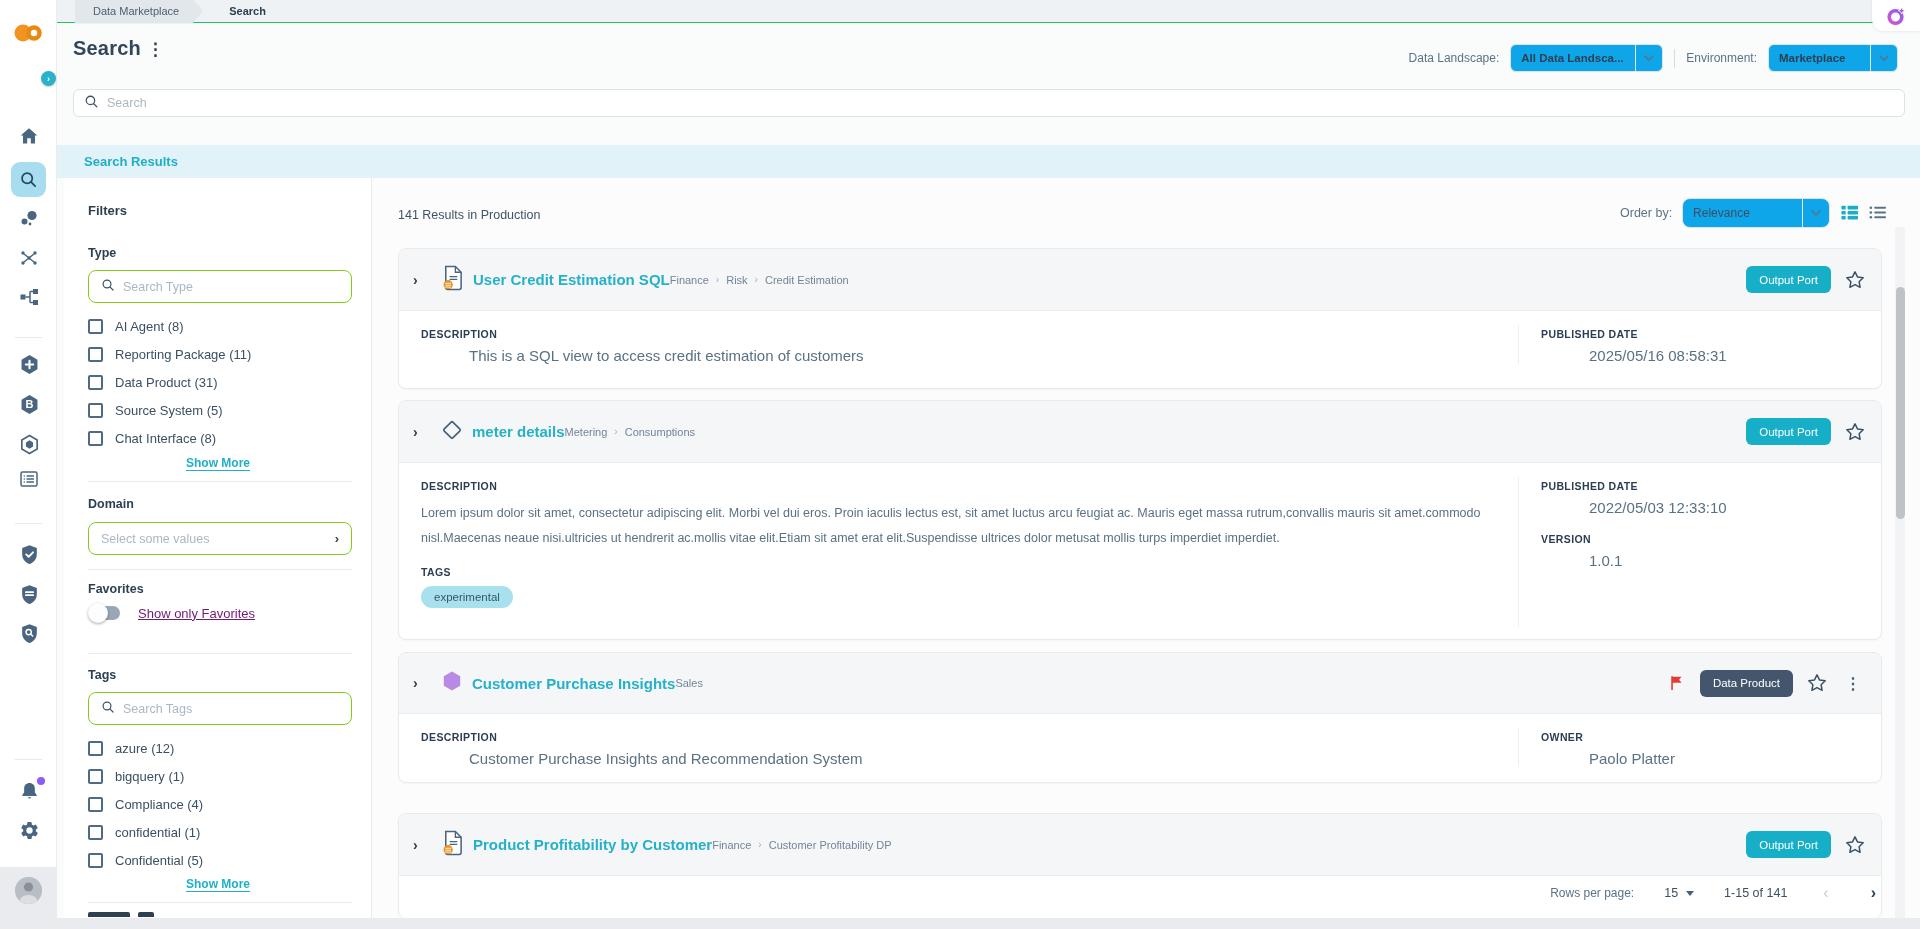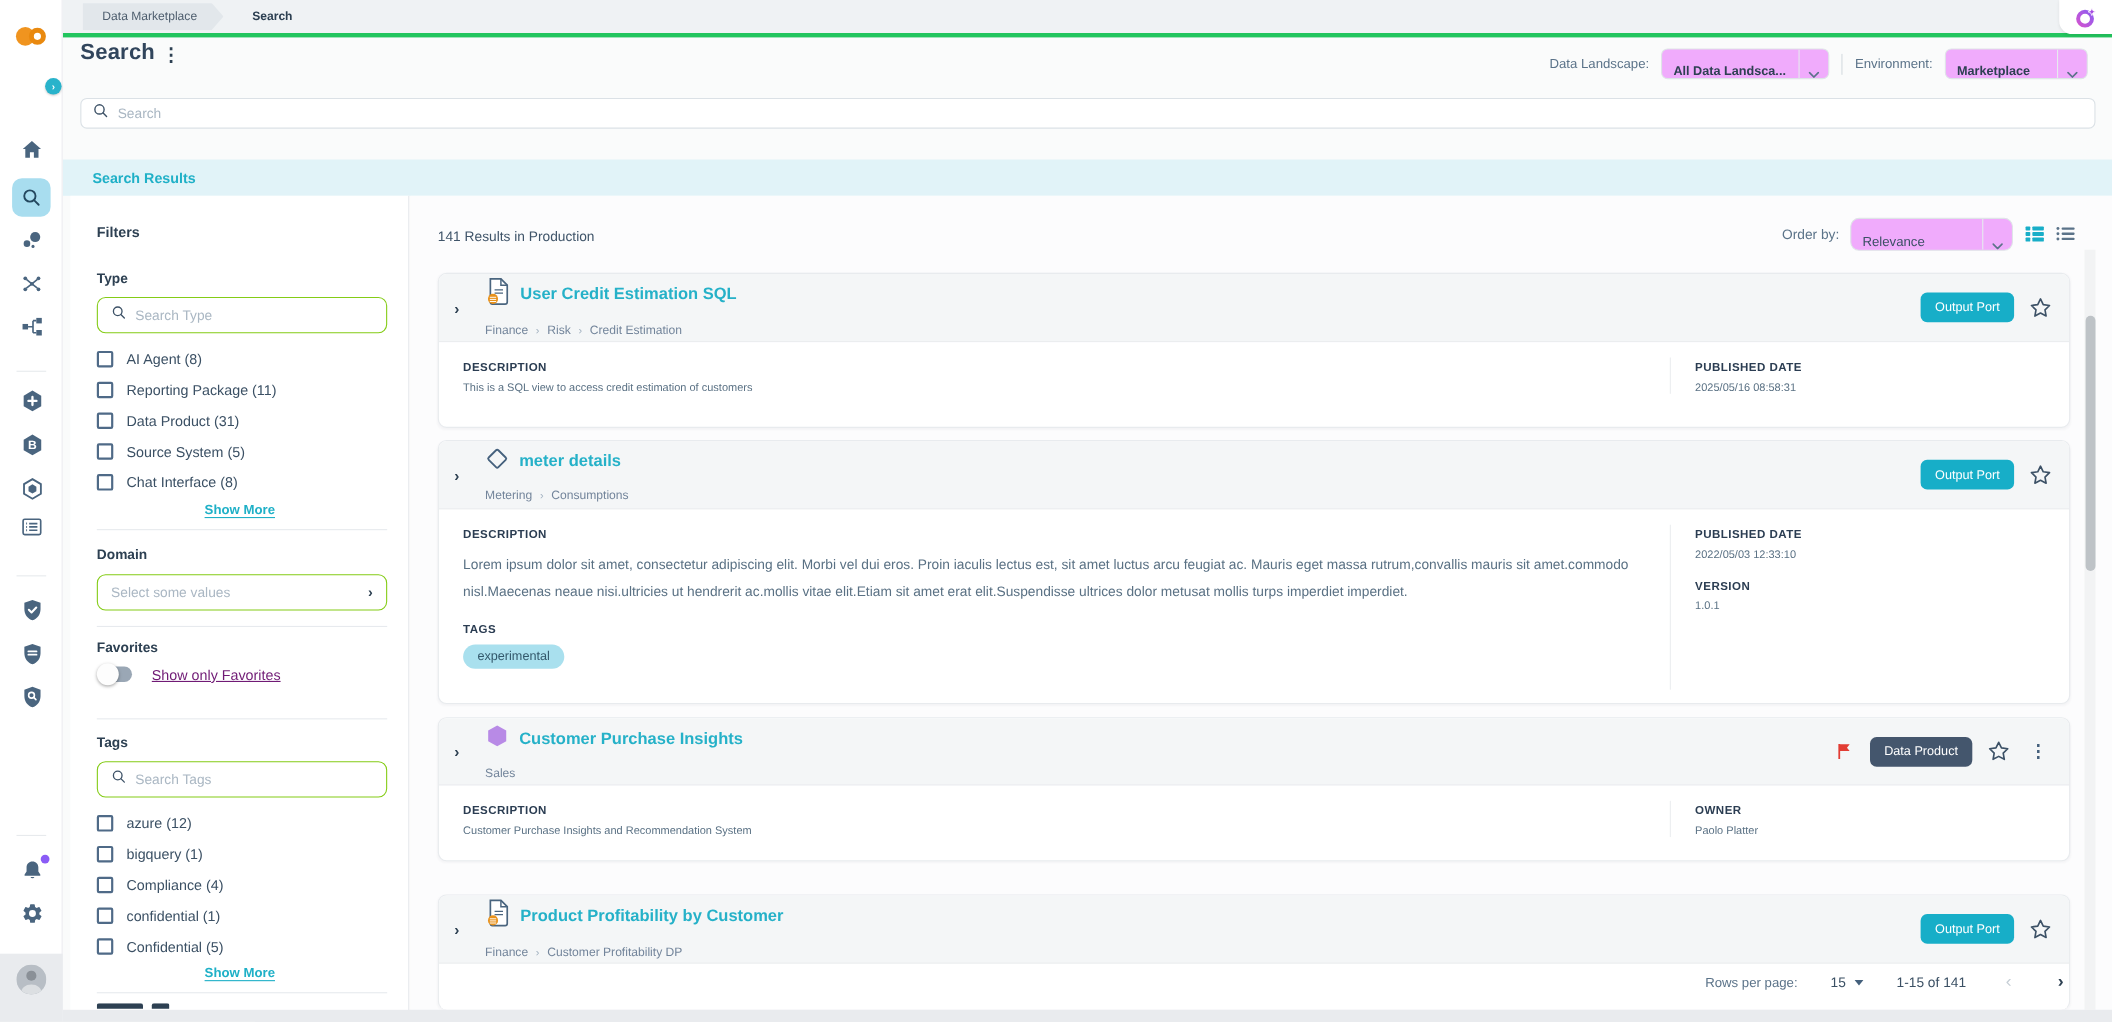--- a/index.html
+++ b/index.html
@@ -12,32 +12,32 @@
   .snav { position:absolute; left:17px; width:24px; height:24px; display:flex; align-items:center; justify-content:center; color:#4a657f; cursor:pointer; }
   .snav svg { display:block; }
   .snav-active { position:absolute; left:11px; width:35px; height:35px; background:#a8ddef; border-radius:9px; display:flex; align-items:center; justify-content:center; color:#24485f; }
   .sdiv { position:absolute; left:15px; width:27px; height:1px; background:#e7eaed; }
   .collapse-btn { position:absolute; left:41px; top:71px; width:15px; height:15px; border-radius:50%; background:#29b3cb; color:#fff; font-size:9px; font-weight:bold; display:flex; align-items:center; justify-content:center; z-index:9; box-shadow:0 1px 2px rgba(0,0,0,.2); }
   .sidebar-bottom { position:absolute; left:0; top:867px; width:57px; height:62px; background:#e9ebee; }
   .avatar { position:absolute; left:15px; top:10px; width:27px; height:27px; border-radius:50%; background:#c7ccd1; overflow:hidden; }
   .notif-dot { position:absolute; right:-4px; top:-2px; width:8px; height:8px; border-radius:50%; background:#8b5cf6; }
 
   
-  .topbar { position:absolute; left:57px; top:0; right:0; height:34px; background:#eff2f4; border-bottom:4px solid #22c55e; display:flex; align-items:center; }
+  .topbar { position:absolute; left:57px; top:0; right:0; height:23px; background:#eff2f4; border-bottom:1px solid #22c55e; display:flex; align-items:center; }
   .crumb-chip { height:25px; margin-left:18px; padding:0 24px 0 18px; background:#e2e7eb; display:flex; align-items:center; font-size:11px; color:#4e5e6e;
     clip-path:polygon(0 0, calc(100% - 11px) 0, 100% 50%, calc(100% - 11px) 100%, 0 100%); }
   .crumb-current { margin-left:26px; font-size:11px; font-weight:bold; color:#2d4052; }
   .ai-tab { position:absolute; right:0; top:0; width:48px; height:31px; background:#fff; border-radius:0 0 0 12px; box-shadow:0 1px 3px rgba(0,0,0,.07); display:flex; align-items:center; justify-content:center; }
 
   
   .page-title { position:absolute; left:73px; top:37px; font-size:20px; font-weight:600; color:#31455c; letter-spacing:.2px; }
   .title-kebab { position:absolute; left:147px; top:39px; font-size:17px; font-weight:bold; color:#2d4052; letter-spacing:0; line-height:22px; }
   .hdr-controls { position:absolute; right:22px; top:44px; display:flex; align-items:center; gap:11px; height:28px; }
   .hdr-label { font-size:12px; color:#5b7389; }
-  .selectbox { height:28px; background:#f0abfc; border:1px solid #dfe4e8; border-radius:6px; display:flex; align-items:flex-end; overflow:hidden; }
+  .selectbox { height:28px; background:#0ea5e9; border:1px solid #dfe4e8; border-radius:6px; display:flex; align-items:center; overflow:hidden; }
   .selectbox .val { padding:0 10px; font-size:11.5px; font-weight:bold; color:#2d4052; flex:1; white-space:nowrap; }
   .selectbox .vsep { width:1px; height:100%; background:#e6eaee; }
   .selectbox .chev { width:26px; display:flex; align-items:center; justify-content:center; color:#5b7389; }
   .grp-div { width:1px; height:19px; background:#d5dbe0; }
 
   
   .searchbar { position:absolute; left:73px; top:89px; width:1832px; height:28px; background:#fff; border:1px solid #dbe1e6; border-radius:6px; display:flex; align-items:center; padding:0 10px; gap:8px; }
   .searchbar input, .fsearch input, .fselect input { border:none; outline:none; flex:1; font-size:12.5px; font-family:"Liberation Sans",sans-serif; color:#3b5064; background:transparent; }
   .searchbar input::placeholder, .fsearch input::placeholder, .fselect input::placeholder { color:#aab7c3; }
 
@@ -71,39 +71,39 @@
   .res-count { position:absolute; left:398px; top:208px; font-size:12.5px; color:#3f5469; }
   .orderby { position:absolute; top:198px; left:1620px; display:flex; align-items:center; gap:10px; }
   .orderby .lbl { font-size:12.5px; color:#5b7389; }
   .orderby .selectbox { width:148px; height:30px; border-radius:8px; }
   .view-icons { position:absolute; top:203px; left:1840px; display:flex; align-items:center; gap:9px; }
 
   
   .card { position:absolute; left:398px; width:1484px; background:#fff; border:1px solid #e8ebee; border-radius:8px; overflow:hidden; box-shadow:0 1px 2px rgba(40,60,80,.04); }
   .card-head { height:62px; background:#f4f6f7; border-bottom:1px solid #ebedef; display:flex; align-items:center; padding:0 16px 0 14px; }
   .expander { width:14px; font-size:14px; font-weight:bold; color:#2d4052; margin-right:14px; cursor:pointer; }
-  .head-main { display:flex; flex-direction:column; gap:12px; }
+  .head-main { display:flex; flex-direction:row; gap:0; }
   .title-row { display:flex; align-items:center; gap:9px; }
   .card-title { font-size:15px; font-weight:600; color:#25b1c8; cursor:pointer; }
   .path-row { display:flex; align-items:center; font-size:11px; color:#73859b; }
   .psep { margin:0 7px; color:#a3b2c1; font-size:10px; }
   .psep::before { content:"\203A"; }
   .head-right { margin-left:auto; display:flex; align-items:center; gap:14px; }
   .badge { height:27px; padding:0 13px; border-radius:6px; display:flex; align-items:center; font-size:11.5px; color:#fff; cursor:pointer; }
   .badge.teal { background:#17aec8; }
   .badge.dark { background:#44566d; }
   .star-btn, .flag-btn { display:flex; align-items:center; cursor:pointer; }
   .kebab-btn { font-size:16px; font-weight:bold; color:#44607c; padding:0 4px; cursor:pointer; }
   .kebab-btn::before { content:"\22EE"; }
   .card-body { display:flex; align-items:stretch; }
   .body-left { flex:1; padding:17px 24px 14px 22px; }
   .body-sep { width:1px; background:#eceef0; margin:14px 0; }
   .body-right { width:362px; padding:17px 24px 14px 22px; }
   .mini-label { font-size:10.5px; font-weight:bold; color:#2b3d52; letter-spacing:.4px; }
-  .mini-value { margin-top:7px; font-size:10px; color:#5a7184; }
+  .mini-value { margin-top:7px; font-size:15px; color:#5a7184;margin-left:48px; }
   .desc-text { margin-top:9px; font-size:12.5px; color:#5a7184; line-height:25px; }
   .meta-gap { margin-top:17px; }
   .tag-chip { display:inline-flex; align-items:center; height:22px; padding:0 13px; background:#a9e0ee; color:#33586b; font-size:11.5px; border-radius:12px; margin-top:8px; }
 
   
   .pager { position:absolute; left:398px; top:876px; width:1484px; height:34px; display:flex; align-items:center; justify-content:flex-end; gap:30px; }
   .pager .lbl { font-size:12px; color:#5b7389; }
   .pager .rpp { display:flex; align-items:center; gap:8px; font-size:12.5px; color:#3b5064; cursor:pointer; }
   .pager .caret-down { width:0; height:0; border-left:4.5px solid transparent; border-right:4.5px solid transparent; border-top:5px solid #44607c; }
   .pager .range { font-size:12.5px; color:#3b5064; }

